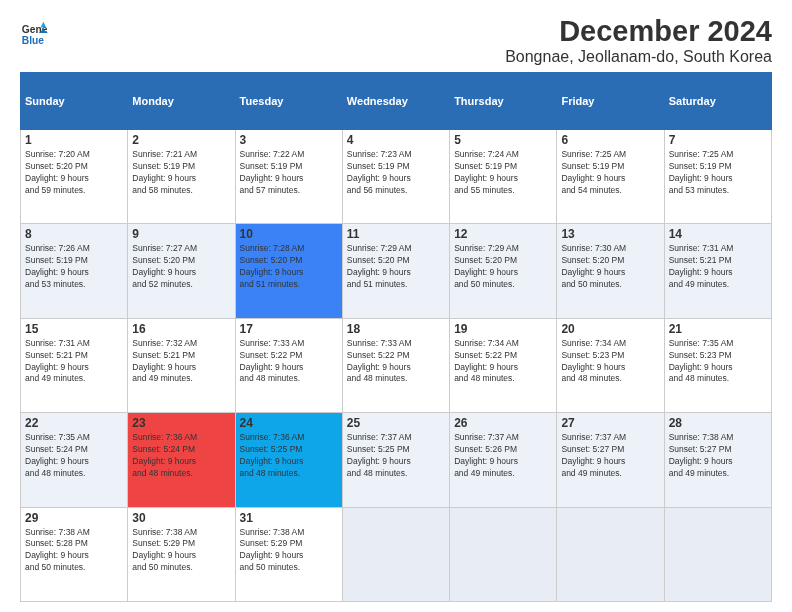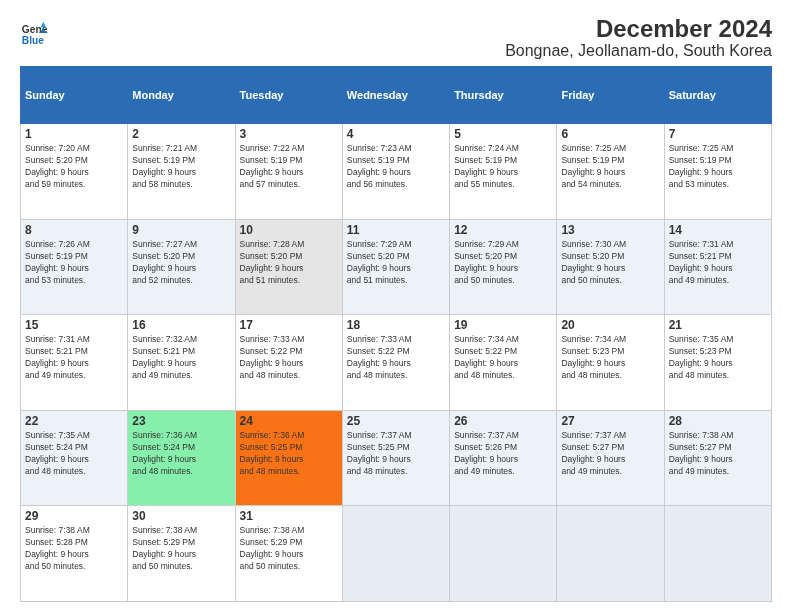--- a/index.html
+++ b/index.html
@@ -30,21 +30,21 @@
       margin-top: 4px;
     }
     .logo-icon {
       width: 28px;
       height: 28px;
     }
     .title-block {
       text-align: right;
     }
     .main-title {
-      font-size: 24px;
+      font-size: 29px;
       font-weight: bold;
       color: #333;
       line-height: 1.1;
     }
     .subtitle {
       font-size: 16px;
       color: #333;
     }
     .calendar {
       flex: 1;
@@ -161,21 +161,21 @@
         </tr>
         <tr>
           <td style="background: rgb(237, 242, 249);">
             <span class="day-num">8</span>
             <div class="day-info">Sunrise: 7:26 AM<br>Sunset: 5:19 PM<br>Daylight: 9 hours<br>and 53 minutes.</div>
           </td>
           <td style="background: rgb(237, 242, 249);">
             <span class="day-num">9</span>
             <div class="day-info">Sunrise: 7:27 AM<br>Sunset: 5:20 PM<br>Daylight: 9 hours<br>and 52 minutes.</div>
           </td>
-          <td style="background: #e5e5e5;">
+          <td style="background: #3b82f6;">
             <span class="day-num">10</span>
             <div class="day-info">Sunrise: 7:28 AM<br>Sunset: 5:20 PM<br>Daylight: 9 hours<br>and 51 minutes.</div>
           </td>
           <td style="background: rgb(237, 242, 249);">
             <span class="day-num">11</span>
             <div class="day-info">Sunrise: 7:29 AM<br>Sunset: 5:20 PM<br>Daylight: 9 hours<br>and 51 minutes.</div>
           </td>
           <td style="background: rgb(237, 242, 249);">
             <span class="day-num">12</span>
             <div class="day-info">Sunrise: 7:29 AM<br>Sunset: 5:20 PM<br>Daylight: 9 hours<br>and 50 minutes.</div>
@@ -217,25 +217,25 @@
           <td style="background: rgb(255, 255, 255);">
             <span class="day-num">21</span>
             <div class="day-info">Sunrise: 7:35 AM<br>Sunset: 5:23 PM<br>Daylight: 9 hours<br>and 48 minutes.</div>
           </td>
         </tr>
         <tr>
           <td style="background: rgb(237, 242, 249);">
             <span class="day-num">22</span>
             <div class="day-info">Sunrise: 7:35 AM<br>Sunset: 5:24 PM<br>Daylight: 9 hours<br>and 48 minutes.</div>
           </td>
-          <td style="background: #86efac;">
+          <td style="background: #ef4444;">
             <span class="day-num">23</span>
             <div class="day-info">Sunrise: 7:36 AM<br>Sunset: 5:24 PM<br>Daylight: 9 hours<br>and 48 minutes.</div>
           </td>
-          <td style="background: #f97316;">
+          <td style="background: #0ea5e9;">
             <span class="day-num">24</span>
             <div class="day-info">Sunrise: 7:36 AM<br>Sunset: 5:25 PM<br>Daylight: 9 hours<br>and 48 minutes.</div>
           </td>
           <td style="background: rgb(237, 242, 249);">
             <span class="day-num">25</span>
             <div class="day-info">Sunrise: 7:37 AM<br>Sunset: 5:25 PM<br>Daylight: 9 hours<br>and 48 minutes.</div>
           </td>
           <td style="background: rgb(237, 242, 249);">
             <span class="day-num">26</span>
             <div class="day-info">Sunrise: 7:37 AM<br>Sunset: 5:26 PM<br>Daylight: 9 hours<br>and 49 minutes.</div>

